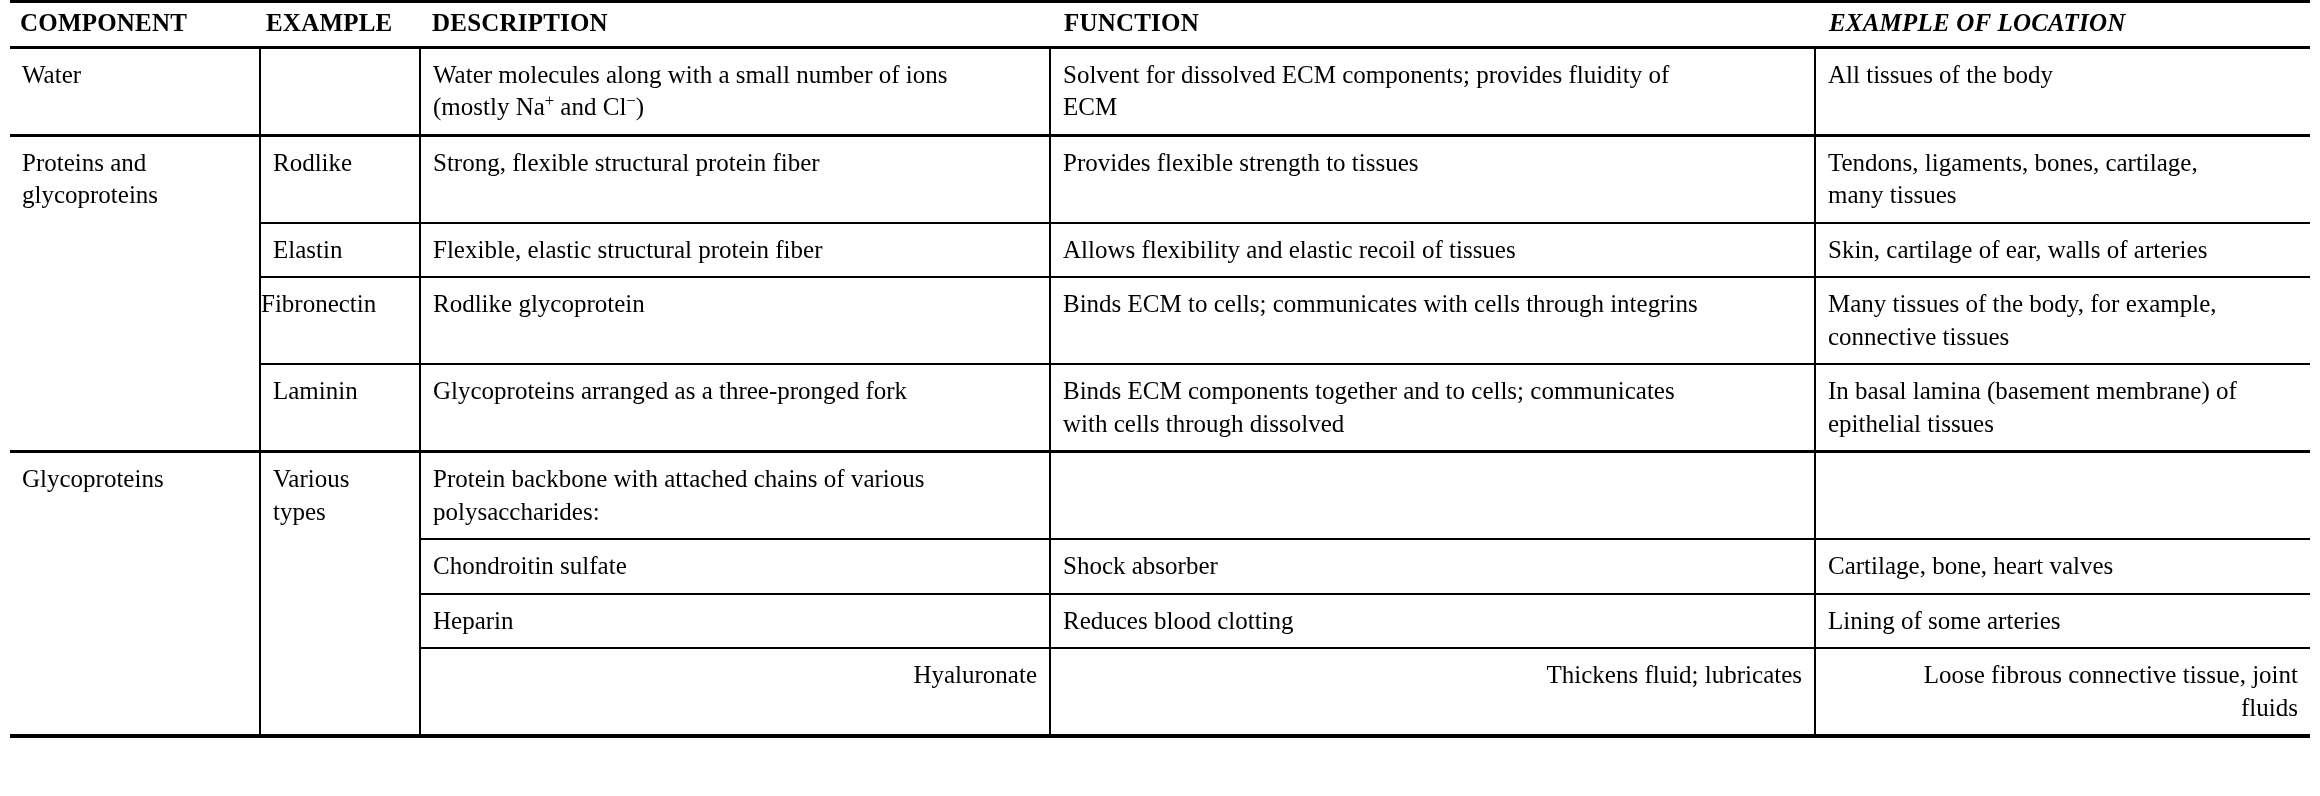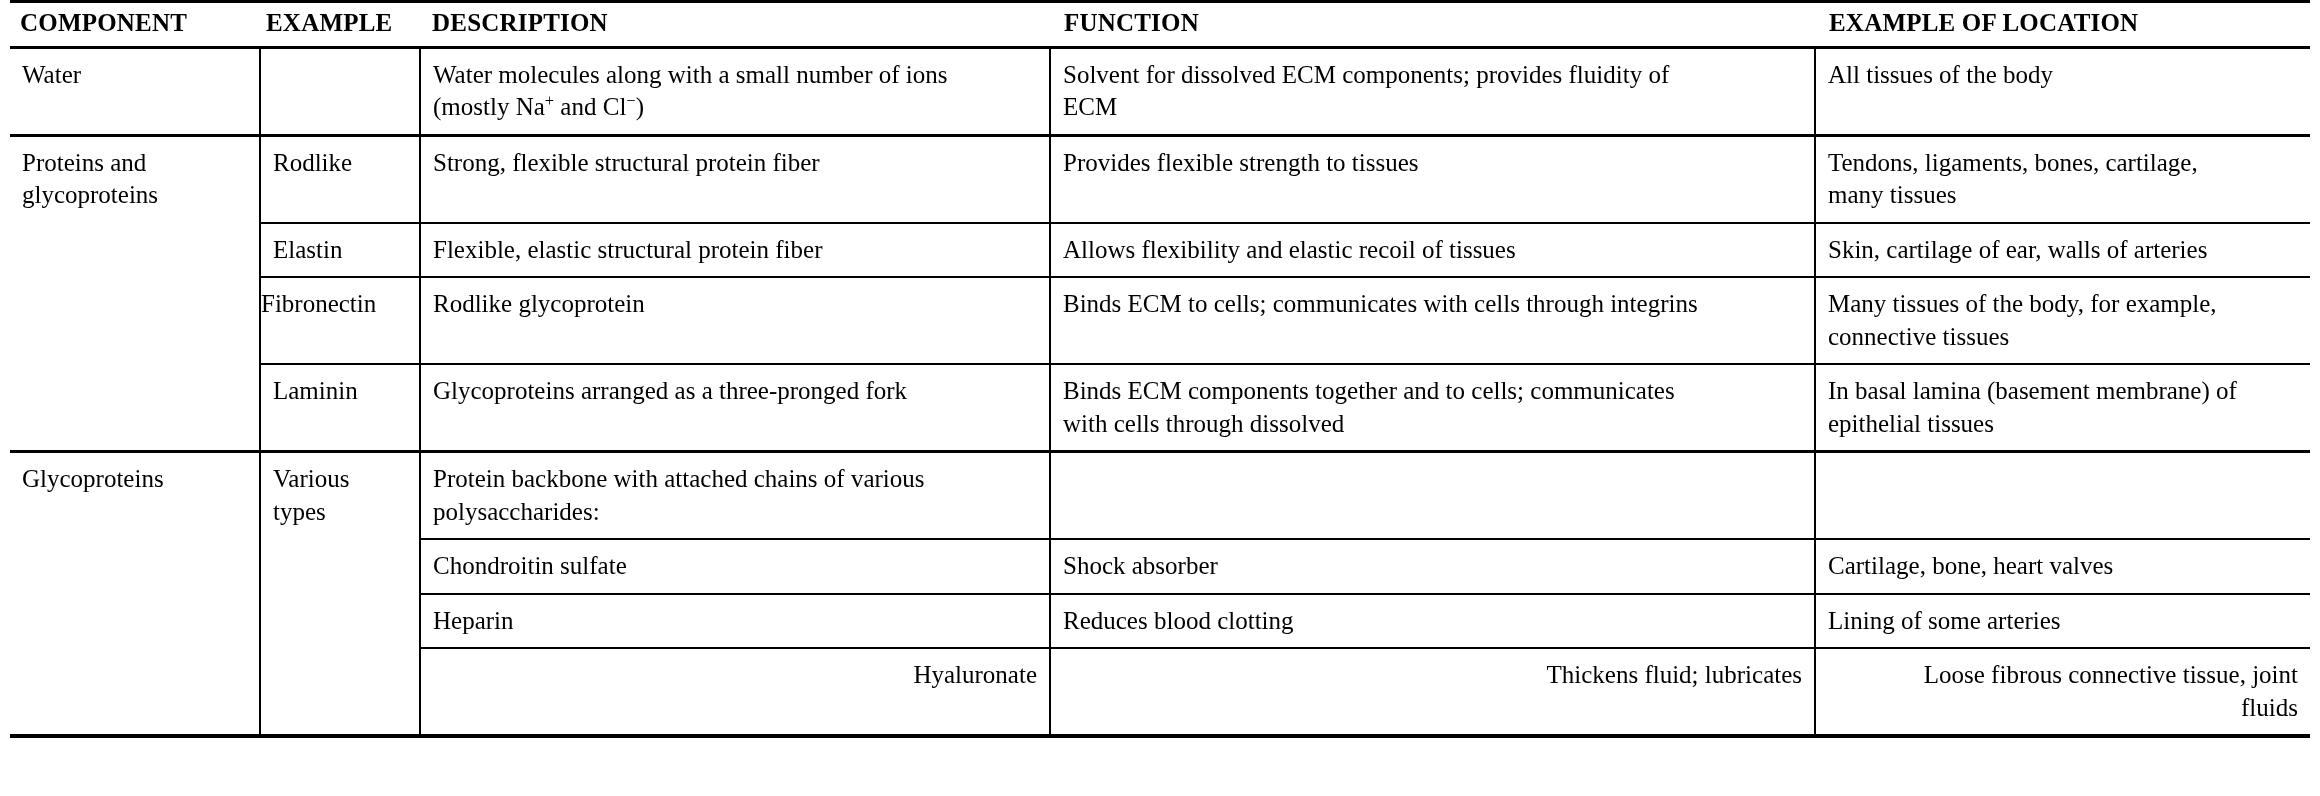--- a/index.html
+++ b/index.html
@@ -50,21 +50,21 @@
     height: 30px;
   }
   thead tr {
     border-top: 3px solid #000;
     border-bottom: 3px solid #000;
   }
   thead th.hdr-component { padding-left: 10px; }
   thead th.hdr-example   { padding-left: 6px; }
   thead th.hdr-desc      { padding-left: 12px; }
   thead th.hdr-function  { padding-left: 14px; }
-  thead th.hdr-location  { padding-left: 14px; }
+  thead th.hdr-location  { padding-left: 14px; font-style: italic; }
 
   
   tbody td {
     vertical-align: top;
     padding: 10px 12px 10px 12px;
     border-left: 2px solid #000;
     border-right: 0;
     border-top: 0;
     border-bottom: 0;
   }

